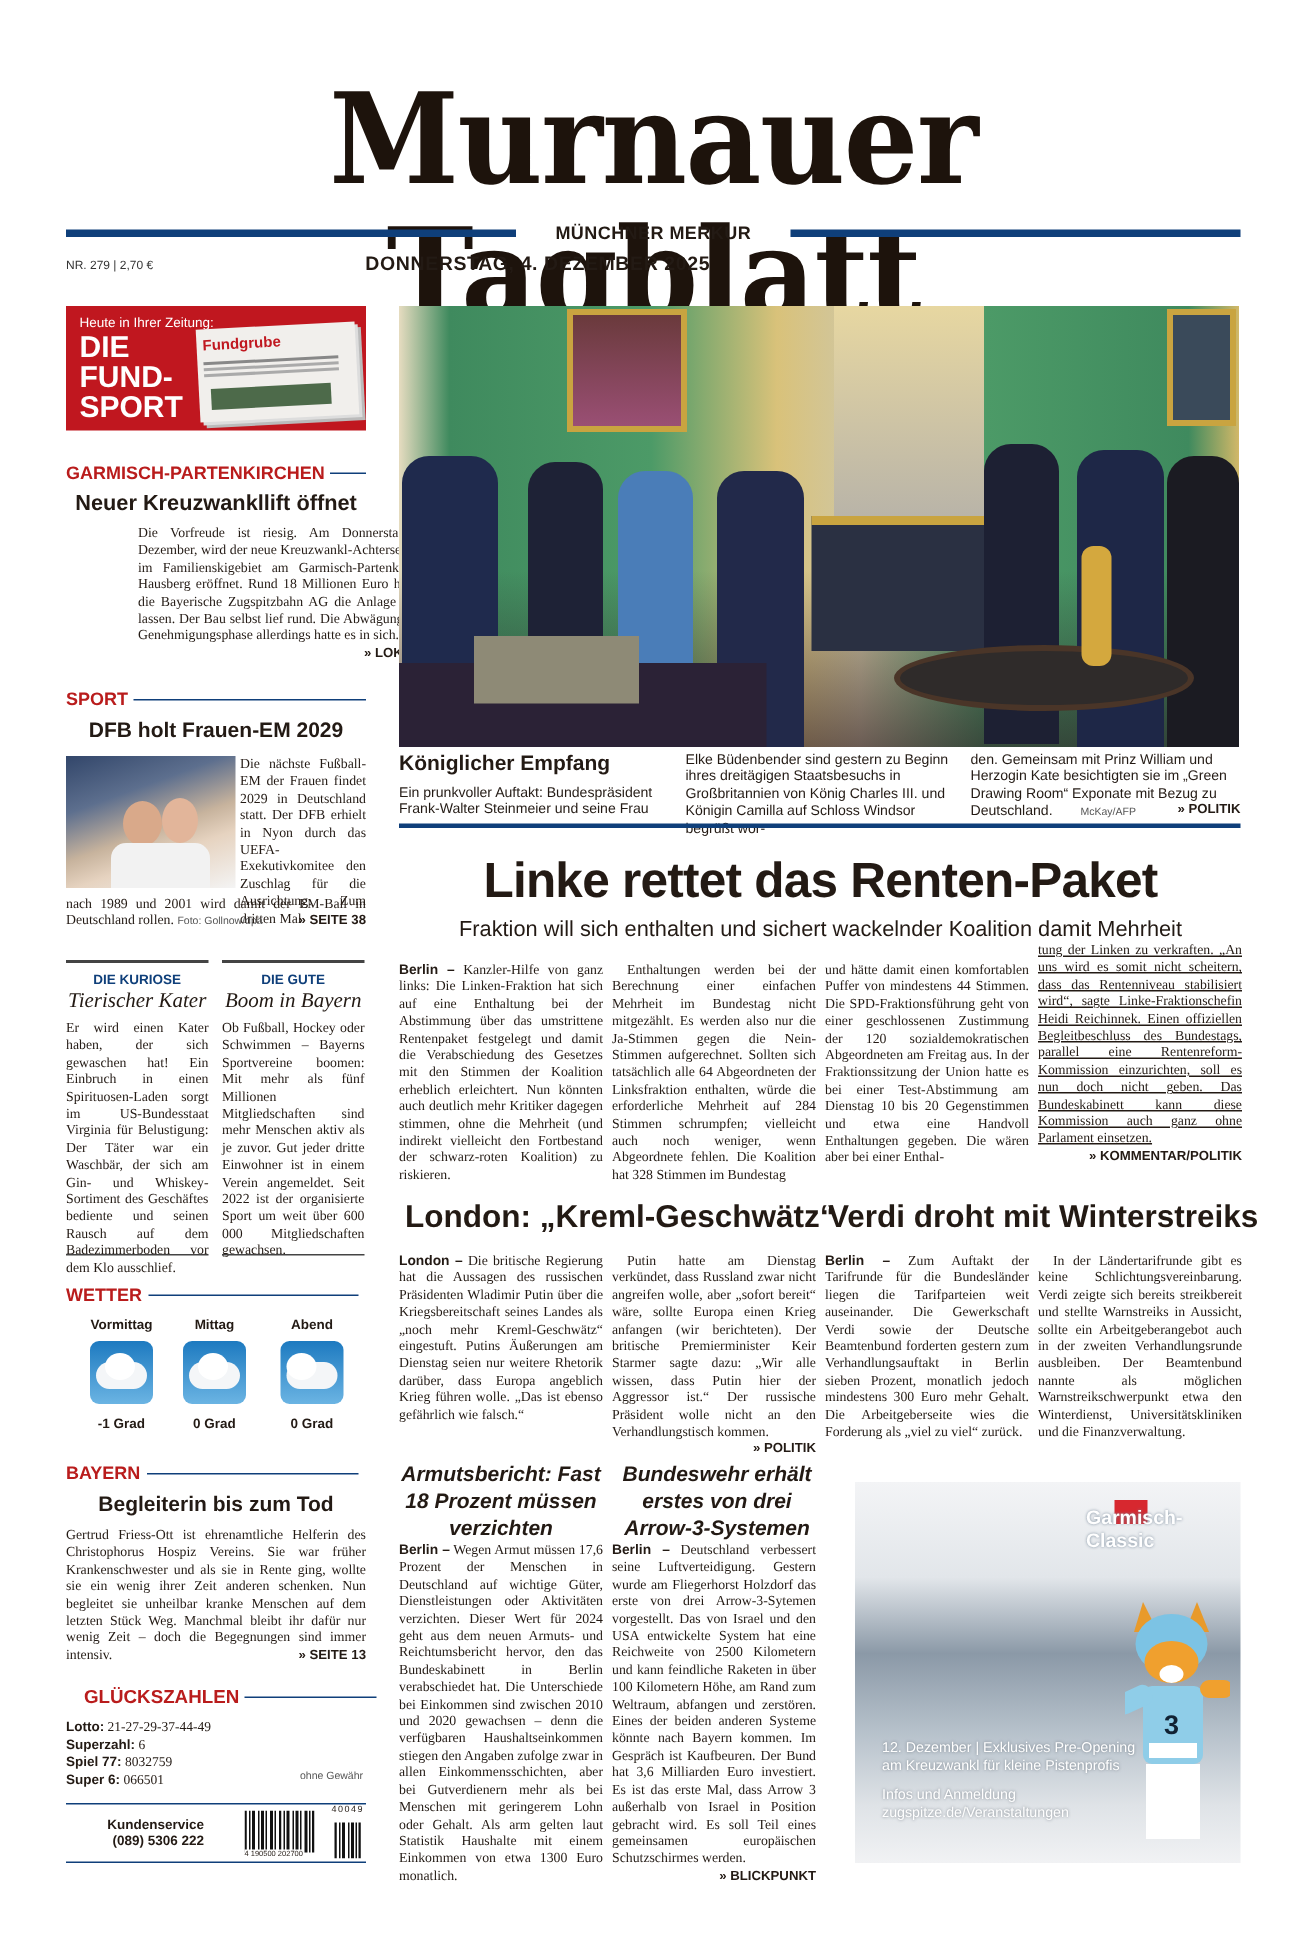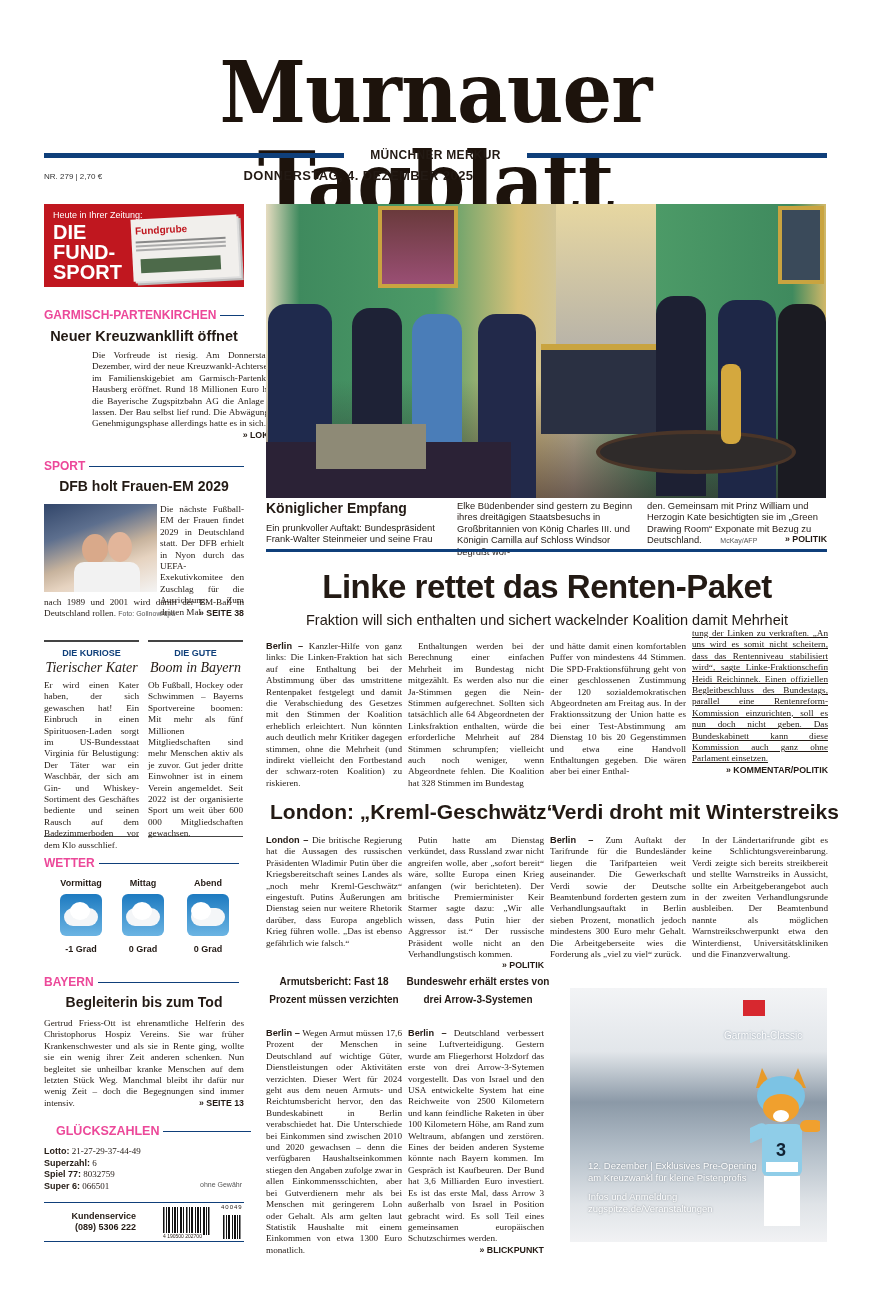--- a/index.html
+++ b/index.html
@@ -18,21 +18,21 @@
   
   #promo { left: 44px; top: 204px; width: 200px; height: 83px; background: #c0171f; overflow: hidden; }
   #promo .kicker { position: absolute; left: 9px; top: 6px; color: #fff; font-size: 9px; }
   #promo .big { position: absolute; left: 9px; top: 18px; color: #fff; font-weight: bold; font-size: 20px; line-height: 20px; }
   #promo .paper { position: absolute; left: 88px; top: 13px; width: 106px; height: 62px; background: #f1efec; transform: rotate(-3deg); box-shadow: 2px 2px 0 #ddd, 4px 4px 0 #bbb; }
   #promo .paper .pt { position: absolute; left: 4px; top: 6px; font-size: 10px; font-weight: bold; color: #c0171f; }
   #promo .paper .ph { position: absolute; left: 8px; top: 40px; width: 80px; height: 14px; background: #4d6a4a; }
   #promo .paper .pl { position: absolute; left: 4px; top: 22px; width: 90px; height: 2px; background: #888; box-shadow: 0 4px 0 #aaa, 0 8px 0 #aaa; }
 
   
-  .sec-head { font-size: 12px; font-weight: bold; color: #ec4899; display: flex; align-items: center; gap: 4px; white-space: nowrap; }
+  .sec-head { font-size: 12px; font-weight: bold; color: #b91c1c; display: flex; align-items: center; gap: 4px; white-space: nowrap; }
   .sec-head .line { flex: 1; height: 1px; background: #0f3f7a; }
   .side-title { font-size: 14px; font-weight: bold; text-align: center; }
   .body-text { font-size: 9.2px; line-height: 11.4px; text-align: justify; hyphens: manual; }
   .ref { font-family: "Liberation Sans", sans-serif; font-weight: bold; font-size: 8.8px; float: right; }
   .credit { font-family: "Liberation Sans", sans-serif; font-size: 7px; color: #555; }
 
   
   #sport-img { left: 44px; top: 504px; width: 113px; height: 88px; overflow: hidden; background: linear-gradient(160deg,#32466a 0%,#5d6f8e 30%,#c7b39d 55%,#e6d3c0 70%,#f4f4f4 100%); }
 
   
@@ -67,29 +67,29 @@
   
   #cap-title { left: 266px; top: 500px; font-size: 14px; font-weight: bold; }
   .cap-text { font-size: 9.4px; line-height: 11.4px; font-family: "Liberation Sans", sans-serif; }
 
   
   #lead-title { left: 262px; top: 568px; width: 570px; text-align: center; font-size: 33px; font-weight: bold; letter-spacing: -0.5px; }
   #lead-sub { left: 262px; top: 612px; width: 570px; text-align: center; font-size: 14.5px; }
   .col { position: absolute; width: 136px; }
 
   .h2 { font-size: 21px; font-weight: bold; }
-  .h3 { font-size: 10px; font-weight: bold; text-align: center; line-height: 18px; }
+  .h3 { font-size: 14px; font-weight: bold; text-align: center; line-height: 18px; font-style: italic; }
 
   
   #ad { left: 570px; top: 988px; width: 257px; height: 254px; overflow: hidden;
     background: linear-gradient(180deg, #f3f4f6 0%, #e2e6ea 25%, #8b99a7 45%, #b5c0ca 65%, #dfe3e7 85%, #f1f2f4 100%); }
   #ad .kinder { position: absolute; left: 18px; top: 80px; color: #fff; font-weight: bold; font-size: 38px; line-height: 36px; letter-spacing: 4px; text-shadow: 0 0 3px rgba(80,90,100,0.5); }
   #ad .txt { position: absolute; left: 18px; color: #fff; font-size: 9.5px; line-height: 12px; text-shadow: 0 0 2px rgba(60,70,80,0.6); }
   #ad .logo { position: absolute; left: 173px; top: 12px; width: 22px; height: 16px; background: #d7282f; }
-  #ad .logotxt { position: absolute; left: 154px; top: 42px; color: #fff; font-size: 10px; font-weight: normal; text-shadow: 0 0 2px #789; }
+  #ad .logotxt { position: absolute; left: 154px; top: 16px; color: #fff; font-size: 13px; font-weight: bold; text-shadow: 0 0 2px #789; }
   #ad .fox { position: absolute; left: 180px; top: 70px; width: 70px; height: 175px; }
 </style>
 </head>
 <body>
 
 <div class="abs" id="masthead">Murnauer Tagblatt</div>
 <div class="abs rule-blue" style="left:44px;top:153px;width:300px;"></div>
 <div class="abs rule-blue" style="left:527px;top:153px;width:300px;"></div>
 <div class="abs sans" id="sub-brand">MÜNCHNER MERKUR</div>
 <div class="abs sans" id="issue">NR. 279 | 2,70 €</div>

